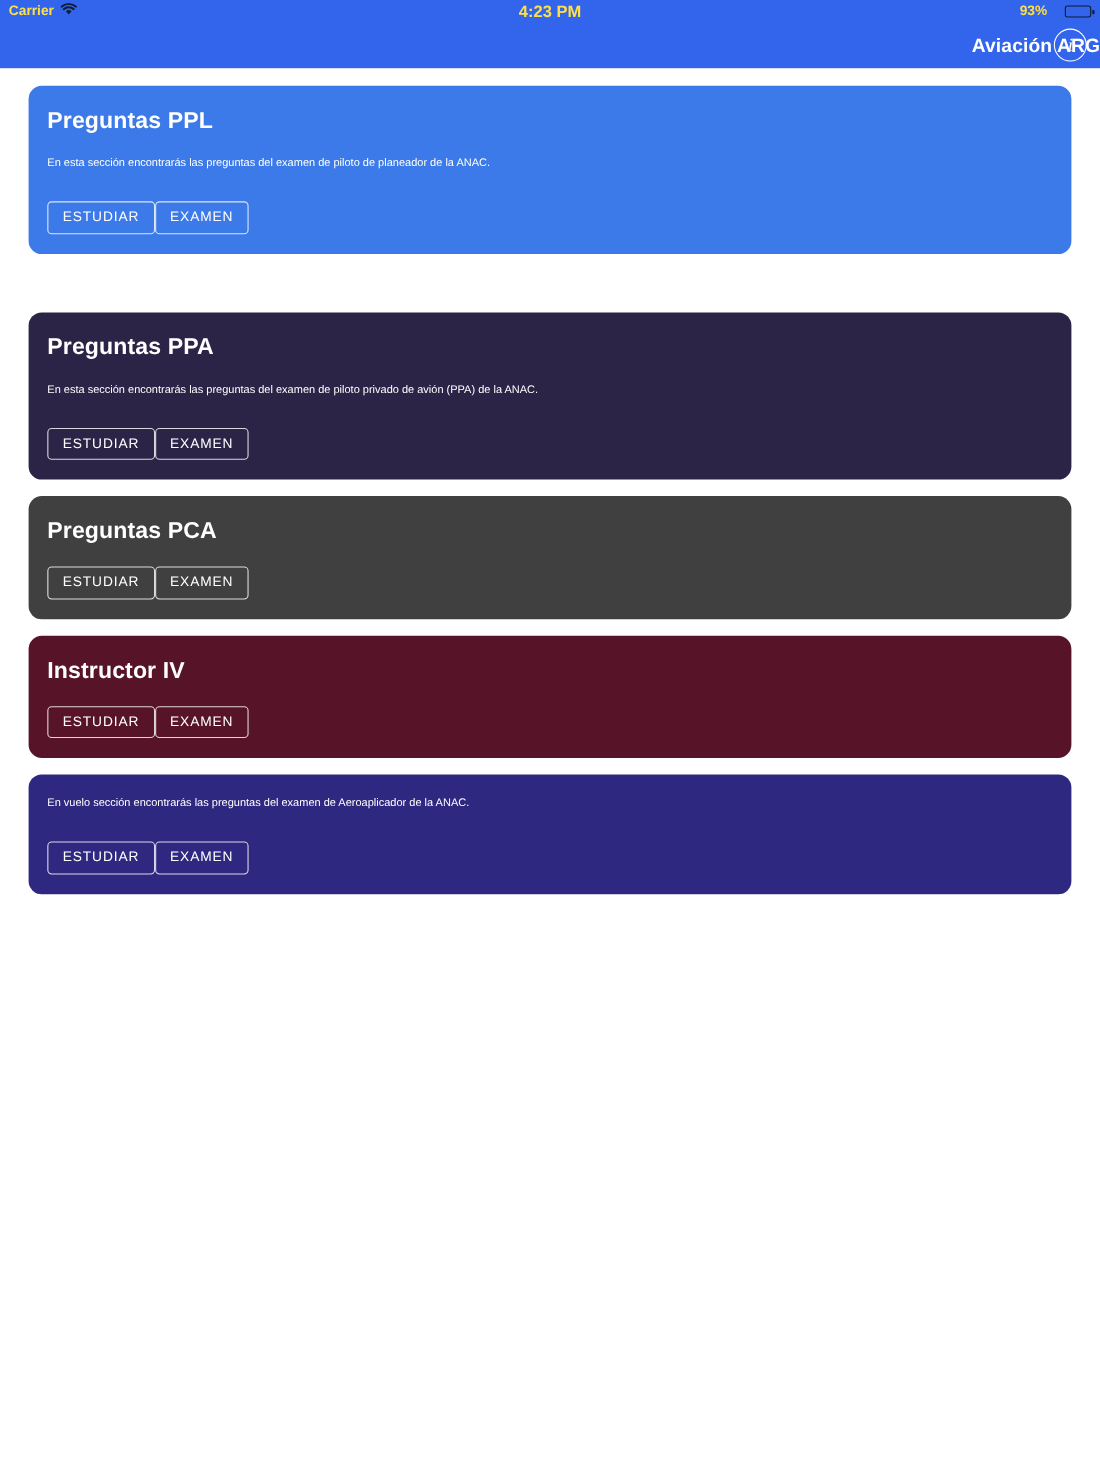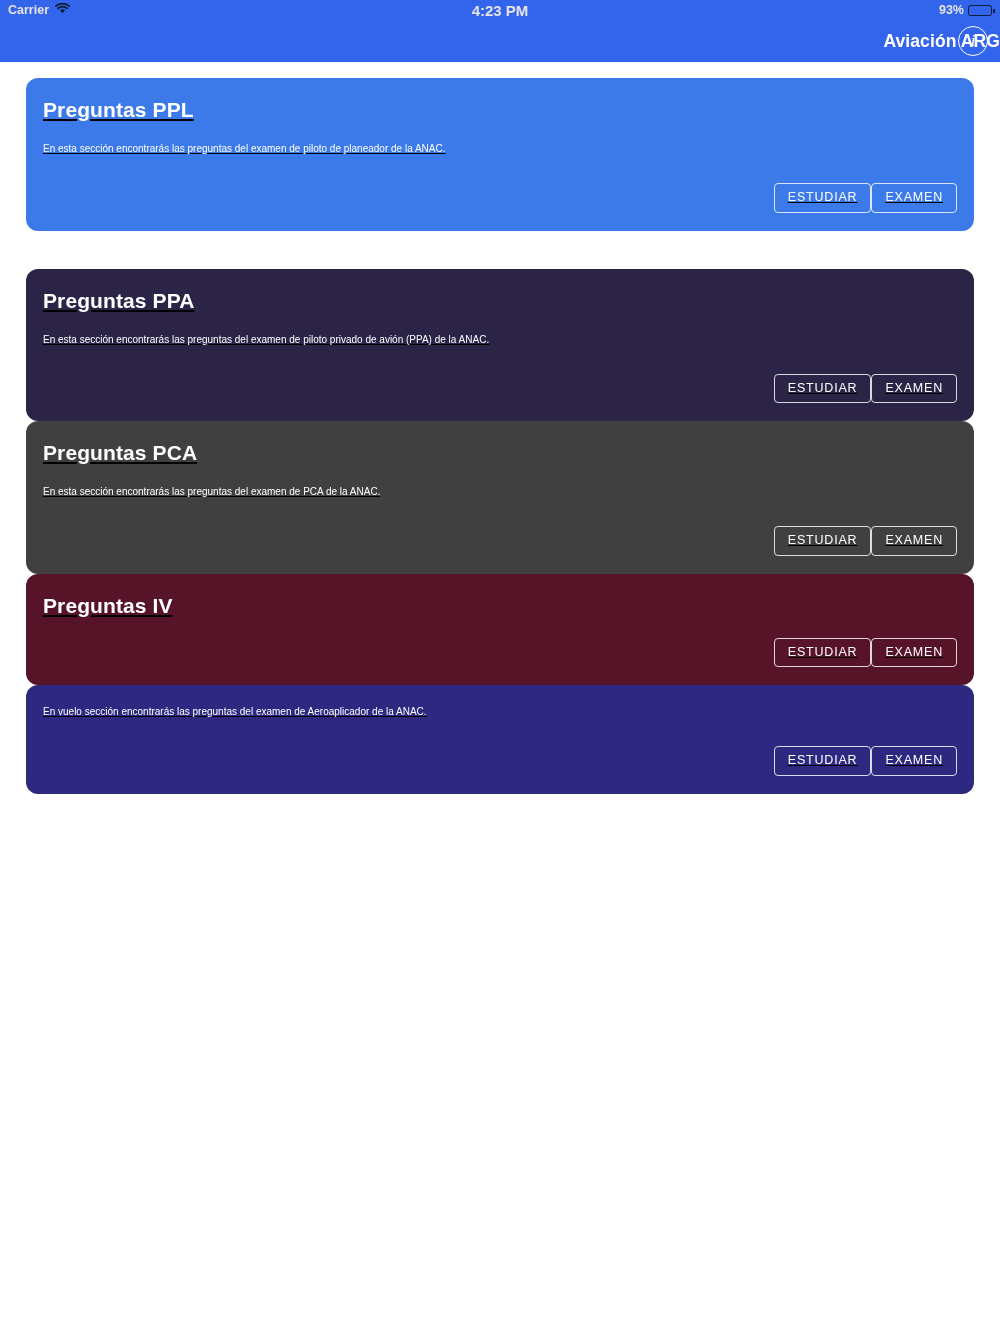--- a/index.html
+++ b/index.html
@@ -12,21 +12,21 @@
     -webkit-font-smoothing: antialiased;
   }
 
   
   .status-bar {
     height: 20px;
     background: #3364ec;
     display: flex;
     align-items: center;
     padding: 0 8px;
-    color: #e5e5e5;
+    color: #fde047;
     font-size: 12.5px;
     font-weight: 600;
     position: relative;
   }
   .status-left {
     display: flex;
     align-items: center;
     gap: 6px;
   }
   .status-center {
@@ -34,21 +34,21 @@
     left: 0; right: 0;
     text-align: center;
     font-size: 15px;
     font-weight: 700;
     pointer-events: none;
   }
   .status-right {
     margin-left: auto;
     display: flex;
     align-items: center;
-    gap: 4px;
+    gap: 16px;
     z-index: 2;
   }
   .wifi-icon { display: block; }
   .battery {
     width: 24px;
     height: 11px;
     border: 1.4px solid #0f1c33;
     border-radius: 2.5px;
     position: relative;
     padding: 1px;
@@ -103,21 +103,21 @@
     font-size: 17px;
     font-weight: 400;
     cursor: pointer;
   }
 
   
   .content {
     padding: 16px 26px 0 26px;
     display: flex;
     flex-direction: column;
-    text-decoration: underline;
+    gap: 15px;
   }
   .card {
     border-radius: 12px;
     padding: 20px 17px 18px 17px;
     color: #ffffff;
   }
   .card-title {
     font-size: 21px;
     font-weight: 700;
     letter-spacing: 0.1px;
@@ -125,21 +125,21 @@
   }
   .card-desc {
     font-size: 10px;
     font-weight: 400;
     line-height: 1.3;
     margin-bottom: 28px;
   }
   .card-actions {
     display: flex;
     align-items: center;
-    justify-content: flex-end;
+    justify-content: flex-start;
   }
   .card-btn {
     background: transparent;
     border: 1px solid rgba(255,255,255,0.82);
     border-radius: 4px;
     color: #ffffff;
     font-family: "Liberation Sans", sans-serif;
     font-size: 12.5px;
     font-weight: 400;
     letter-spacing: 0.8px;
@@ -188,28 +188,27 @@
     <div class="card" style="background: rgb(44, 36, 71); margin-top: 38px;">
       <div class="card-title">Preguntas PPA</div>
       <div class="card-desc">En esta sección encontrarás las preguntas del examen de piloto privado de avión (PPA) de la ANAC.</div>
       <div class="card-actions">
         <button class="card-btn">ESTUDIAR</button>
         <button class="card-btn">EXAMEN</button>
       </div>
     </div>
     <div class="card" style="background: #404040;">
       <div class="card-title">Preguntas PCA</div>
-      <div class="card-desc">En esta sección encontrarás las preguntas del examen de PCA de la ANAC.</div>
       <div class="card-actions">
         <button class="card-btn">ESTUDIAR</button>
         <button class="card-btn">EXAMEN</button>
       </div>
     </div>
     <div class="card" style="background: rgb(87, 20, 41);">
-      <div class="card-title">Preguntas IV</div>
+      <div class="card-title">Instructor IV</div>
       <div class="card-actions">
         <button class="card-btn">ESTUDIAR</button>
         <button class="card-btn">EXAMEN</button>
       </div>
     </div>
     <div class="card" style="background: rgb(46, 40, 128);">
       <div class="card-desc">En vuelo sección encontrarás las preguntas del examen de Aeroaplicador de la ANAC.</div>
       <div class="card-actions">
         <button class="card-btn">ESTUDIAR</button>
         <button class="card-btn">EXAMEN</button>

